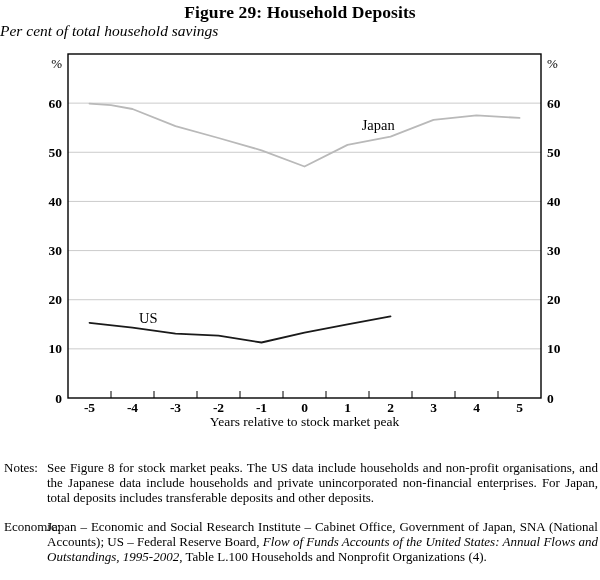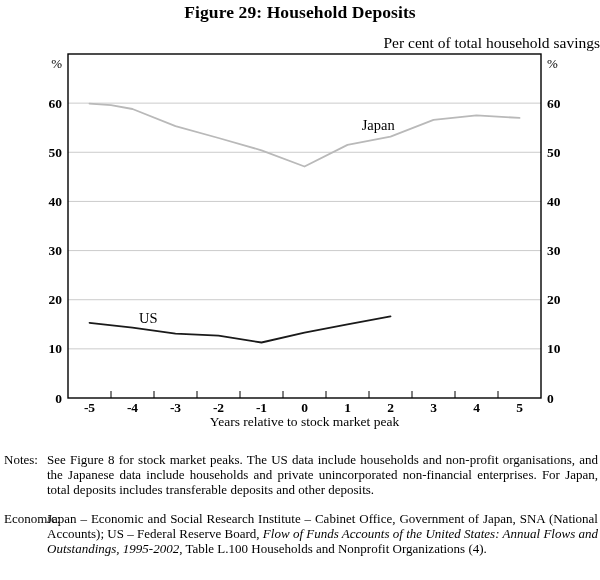--- a/index.html
+++ b/index.html
@@ -5,28 +5,29 @@
   html,body{margin:0;padding:0;background:#fff;}
   .page{
     position:relative;width:600px;height:580px;background:#fff;
     font-family:"Liberation Serif","DejaVu Serif",serif;color:#000;overflow:hidden;
   }
   .title{
     position:absolute;top:2px;left:0;width:600px;text-align:center;
     font-size:17.5px;font-weight:bold;letter-spacing:0.1px;
   }
   .subtitle{
-    position:absolute;top:34px;left:0;width:600px;text-align:right;
+    position:absolute;top:22px;left:0;width:600px;text-align:left;
     font-size:15.5px;
+    font-style:italic;
   }
   #chart{position:absolute;top:45px;left:0;}
   #chart text{font-family:"Liberation Serif","DejaVu Serif",serif;fill:#000;}
   .note-row{
     position:absolute;left:4px;width:594px;display:flex;
-    font-size:13px;line-height:15.2px;
+    font-size:13px;line-height:15.2px;margin-top:8px;
   }
   .note-row .lbl{flex:none;width:43px;}
   .note-row .txt{flex:1;text-align:justify;}
   .note-row .txt i{font-style:italic;}
   #notes{top:452px;}
   #sources{top:511px;}
 </style>
 </head>
 <body>
 

